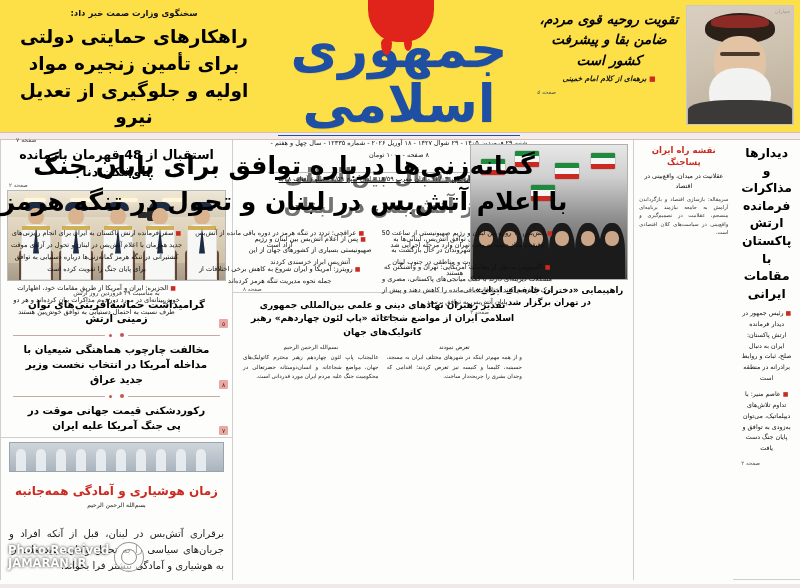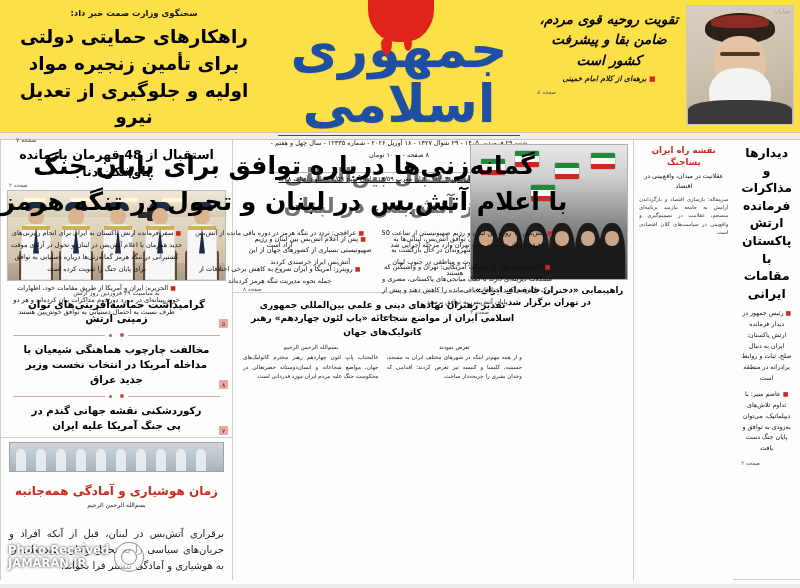--- a/index.html
+++ b/index.html
@@ -324,21 +324,21 @@
         <div class="brief">
           <div class="t">مخالفت چارچوب هماهنگی شیعیان با مداخله آمریکا در انتخاب نخست وزیر جدید عراق</div>
           <div class="num">۸</div>
         </div>
         <div class="sep">
             <span></span>
             <span class="s2"></span>
           </div>
 
         <div class="brief">
-          <div class="t">رکوردشکنی نقشه جهانی گندم در پی جنگ آمریکا علیه ایران</div>
+          <div class="t">رکوردشکنی قیمت جهانی موقت در پی جنگ آمریکا علیه ایران</div>
           <div class="num">۷</div>
         </div>
       </div>
 
       <div class="bottom-right-card">
         <div class="crowdstrip">
           <i style="left:6px"></i>
             <i style="left:26px"></i>
             <i style="left:46px"></i>
             <i style="left:66px"></i>

